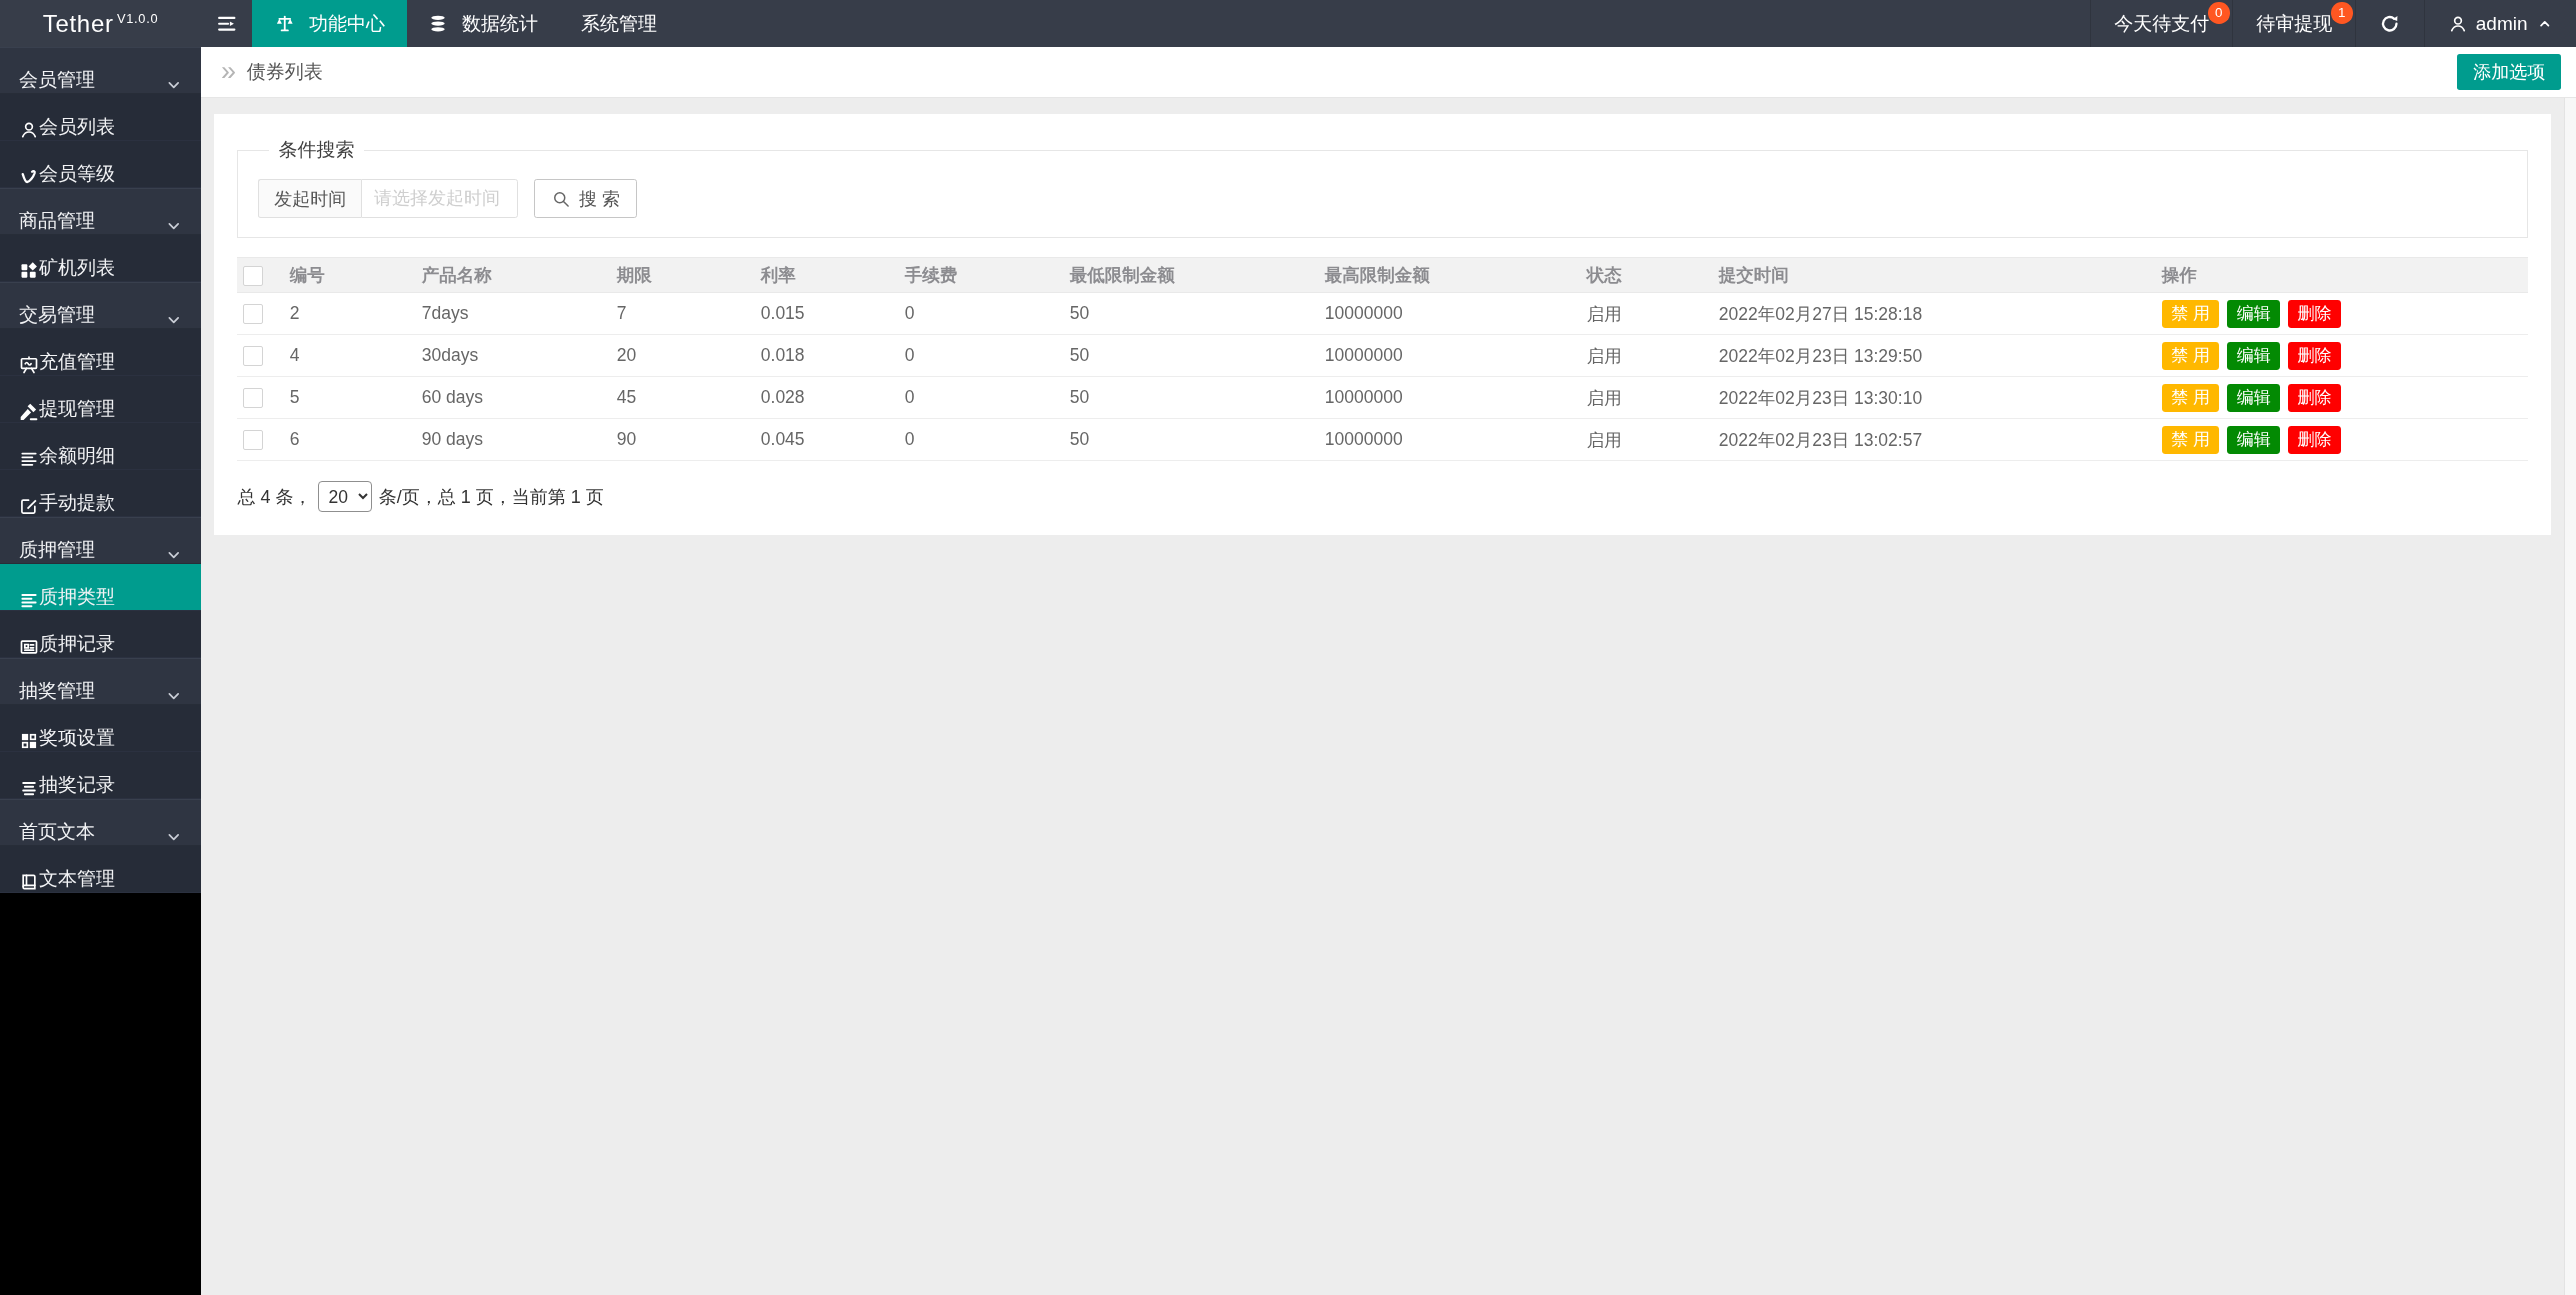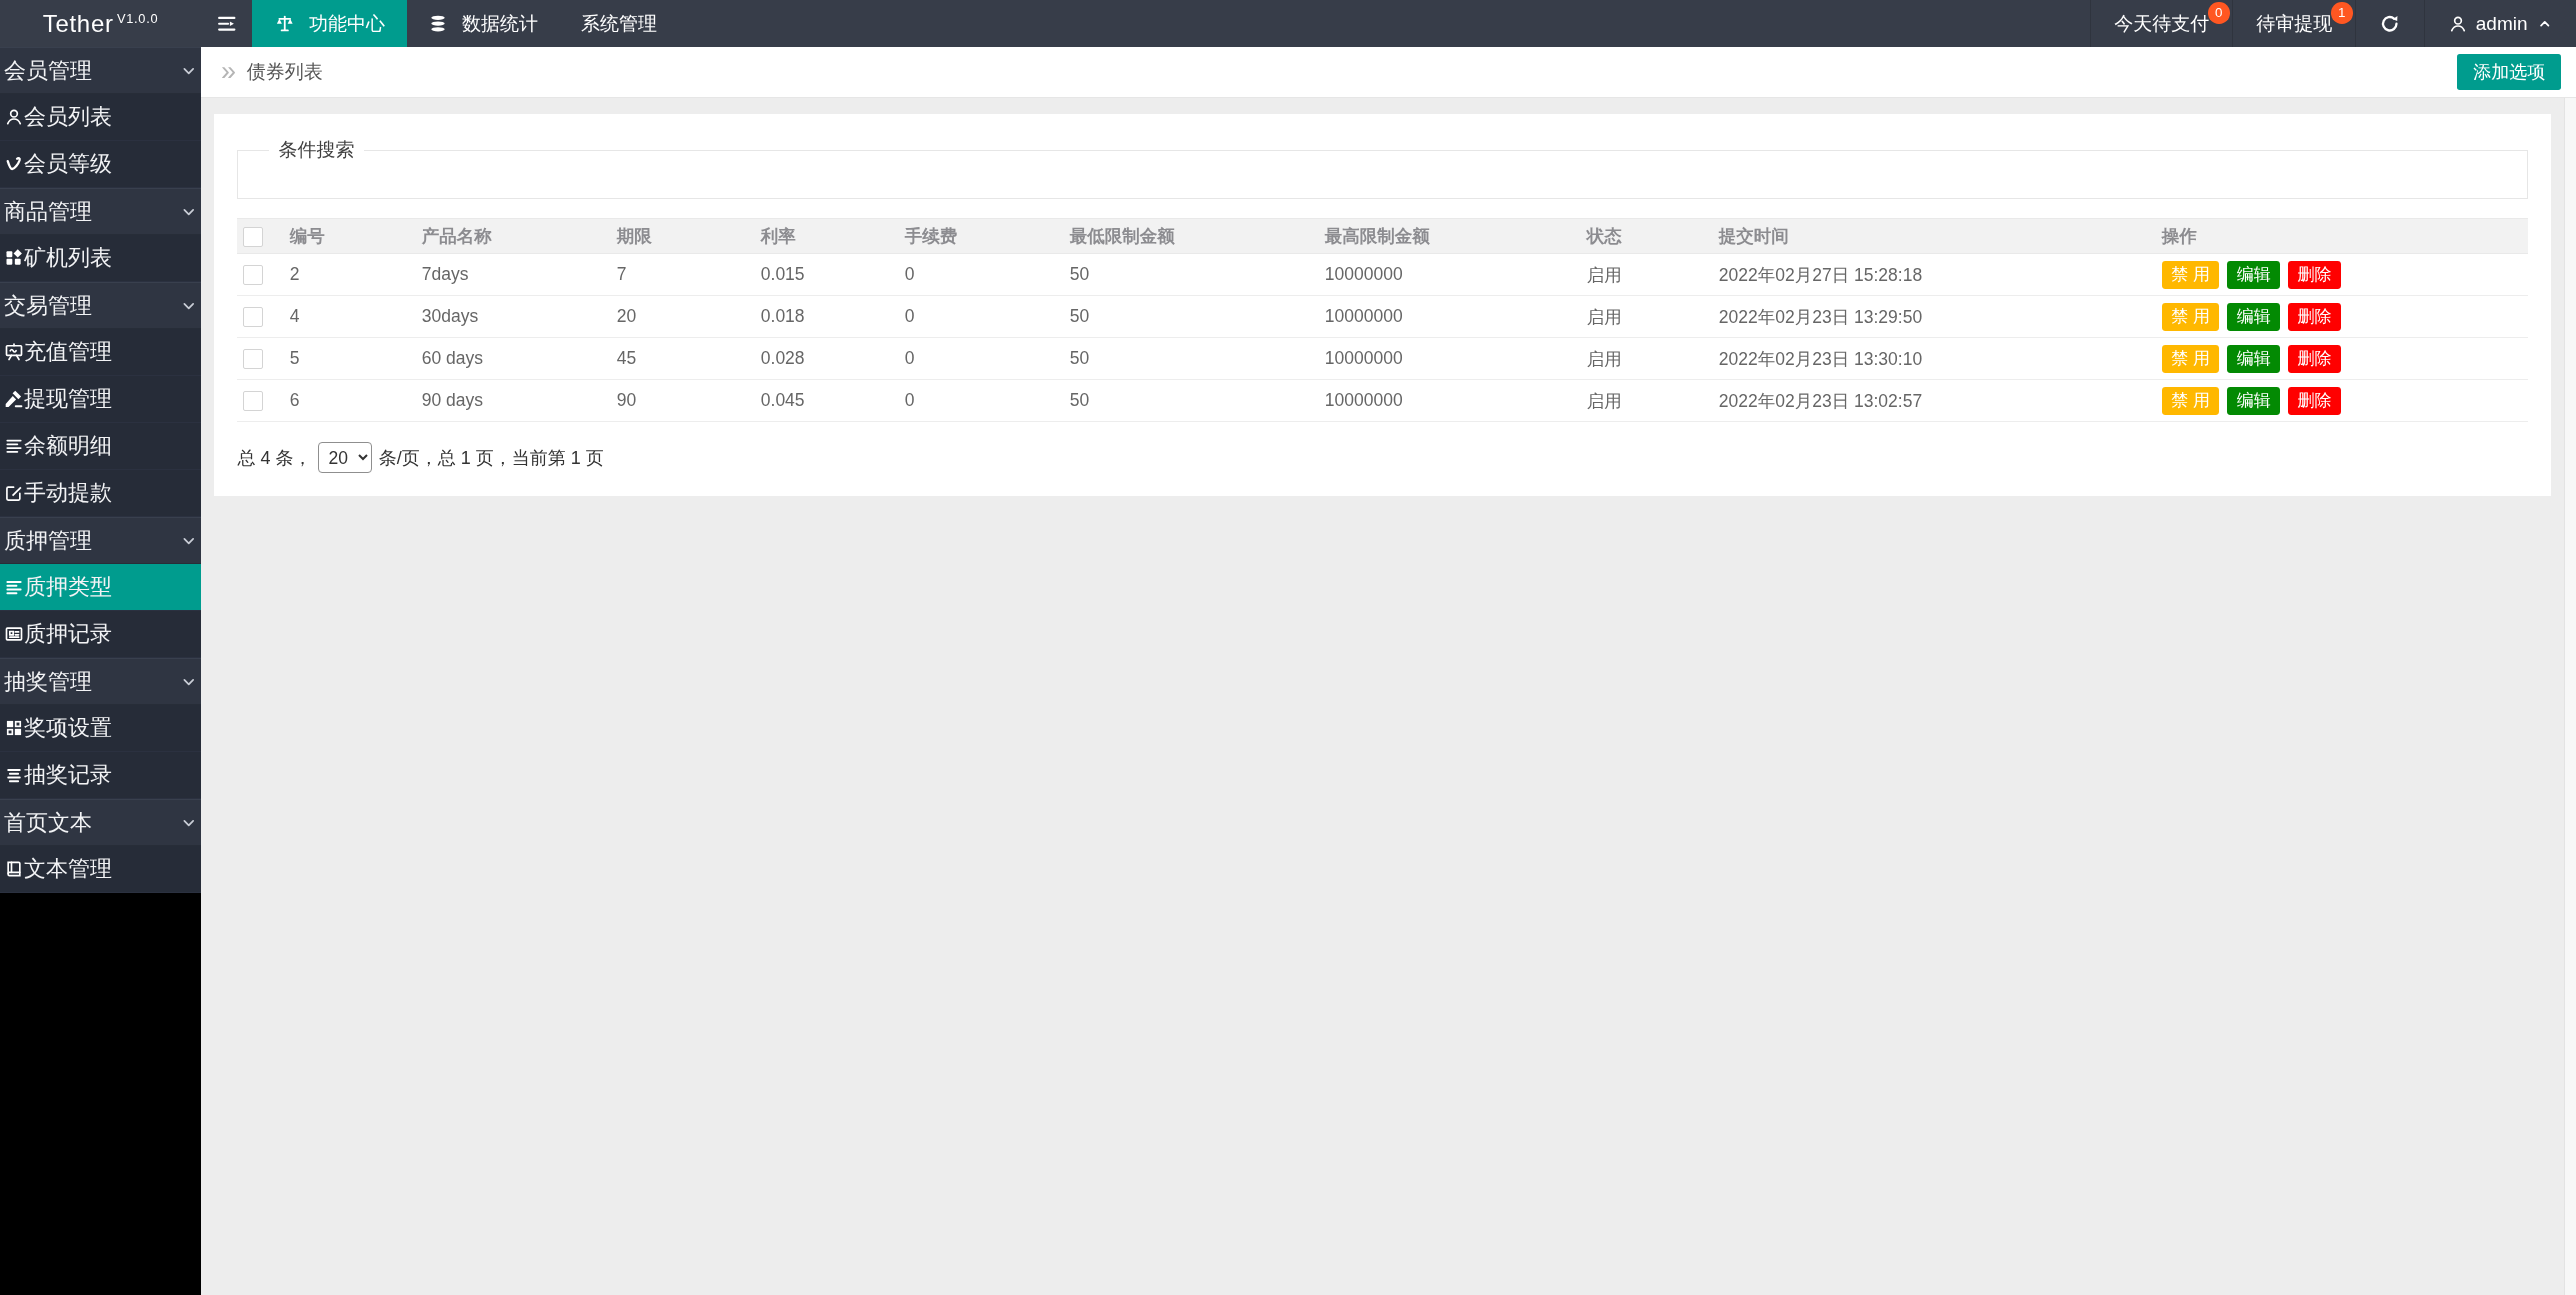--- a/index.html
+++ b/index.html
@@ -14,21 +14,21 @@
   .nav-toggle{width:51px;display:flex;align-items:center;justify-content:center;cursor:pointer}
   .nav-tab{display:flex;align-items:center;gap:14px;padding:0 21.5px;font-size:19px;cursor:pointer}
   .nav-tab.active{background:#009c8e}
   .nav-spacer{flex:1}
   .nav-right-item{position:relative;display:flex;align-items:center;gap:8px;padding:0 23px;font-size:19px;cursor:pointer;border-left:0.7px solid rgba(0,0,0,.14)}
   .badge{position:absolute;top:2px;right:2.7px;min-width:21.5px;height:21.5px;border-radius:10.7px;background:#ff5722;color:#fff;font-size:13.4px;line-height:21.5px;text-align:center;padding:0 2.7px}
 
   
   .sidebar{position:absolute;top:47px;left:0;width:201px;height:1248px;background:#000}
   .menu{list-style:none}
-  .menu li{height:47px;display:flex;align-items:center;padding:0 4px;font-size:22px;color:#f2f3f5;cursor:pointer}
+  .menu li{height:47px;display:flex;align-items:flex-end;padding:0 19px;font-size:19px;color:#f2f3f5;cursor:pointer}
   .menu li.group{background:#2f3542;justify-content:space-between;border-top:0.7px solid #39404e;border-bottom:0.7px solid #272d38}
   .menu li.item{background:#262c38;gap:0;border-bottom:0.7px solid #2b3140}
   .menu li.item.active{background:#009c8e}
 
   
   .main{position:absolute;left:201px;top:47px;right:0;bottom:0;background:#ededed}
   .breadcrumb-bar{position:relative;height:51px;background:#fff;display:flex;align-items:center;padding:0 20px;border-bottom:0.7px solid #e6e6e6}
   .crumb-arrows{color:#b5b5b5;font-size:27px;line-height:0.8;margin-right:10.7px}
   .crumb-title{font-size:19px;color:#555}
   .add-btn{position:absolute;right:14.8px;top:7.4px;height:36px;padding:0 16px;background:#009c8e;color:#fff;border:none;border-radius:2.7px;font-size:18px;cursor:pointer}
@@ -317,20 +317,33 @@
     <span class="crumb-title">债券列表</span>
     <button class="add-btn">添加选项</button>
   </div>
 
   <div class="scrollbar"></div>
 
   <section class="card">
 
     <fieldset class="search">
       <legend>条件搜索</legend>
+      <div class="controls">
+        <span class="addon">发起时间</span>
+        <input class="date-input" type="text" placeholder="请选择发起时间" style="">
+        <button class="search-btn">
+          <span>
+            <svg width="20" height="20" viewBox="0 0 24 24" fill="none" stroke="#666" stroke-width="1.8" stroke-linecap="round">
+              <circle cx="10.5" cy="10.5" r="6"></circle>
+                <path d="M15 15l5.5 5.5"></path>
+            </svg>
+          </span>
+          <span>搜 索</span>
+        </button>
+      </div>
     </fieldset>
 
     <table class="grid">
       <colgroup>
         <col style="width:47px">
           <col style="width:132px">
           <col style="width:195px">
           <col style="width:144px">
           <col style="width:144px">
         <col style="width:165px">

